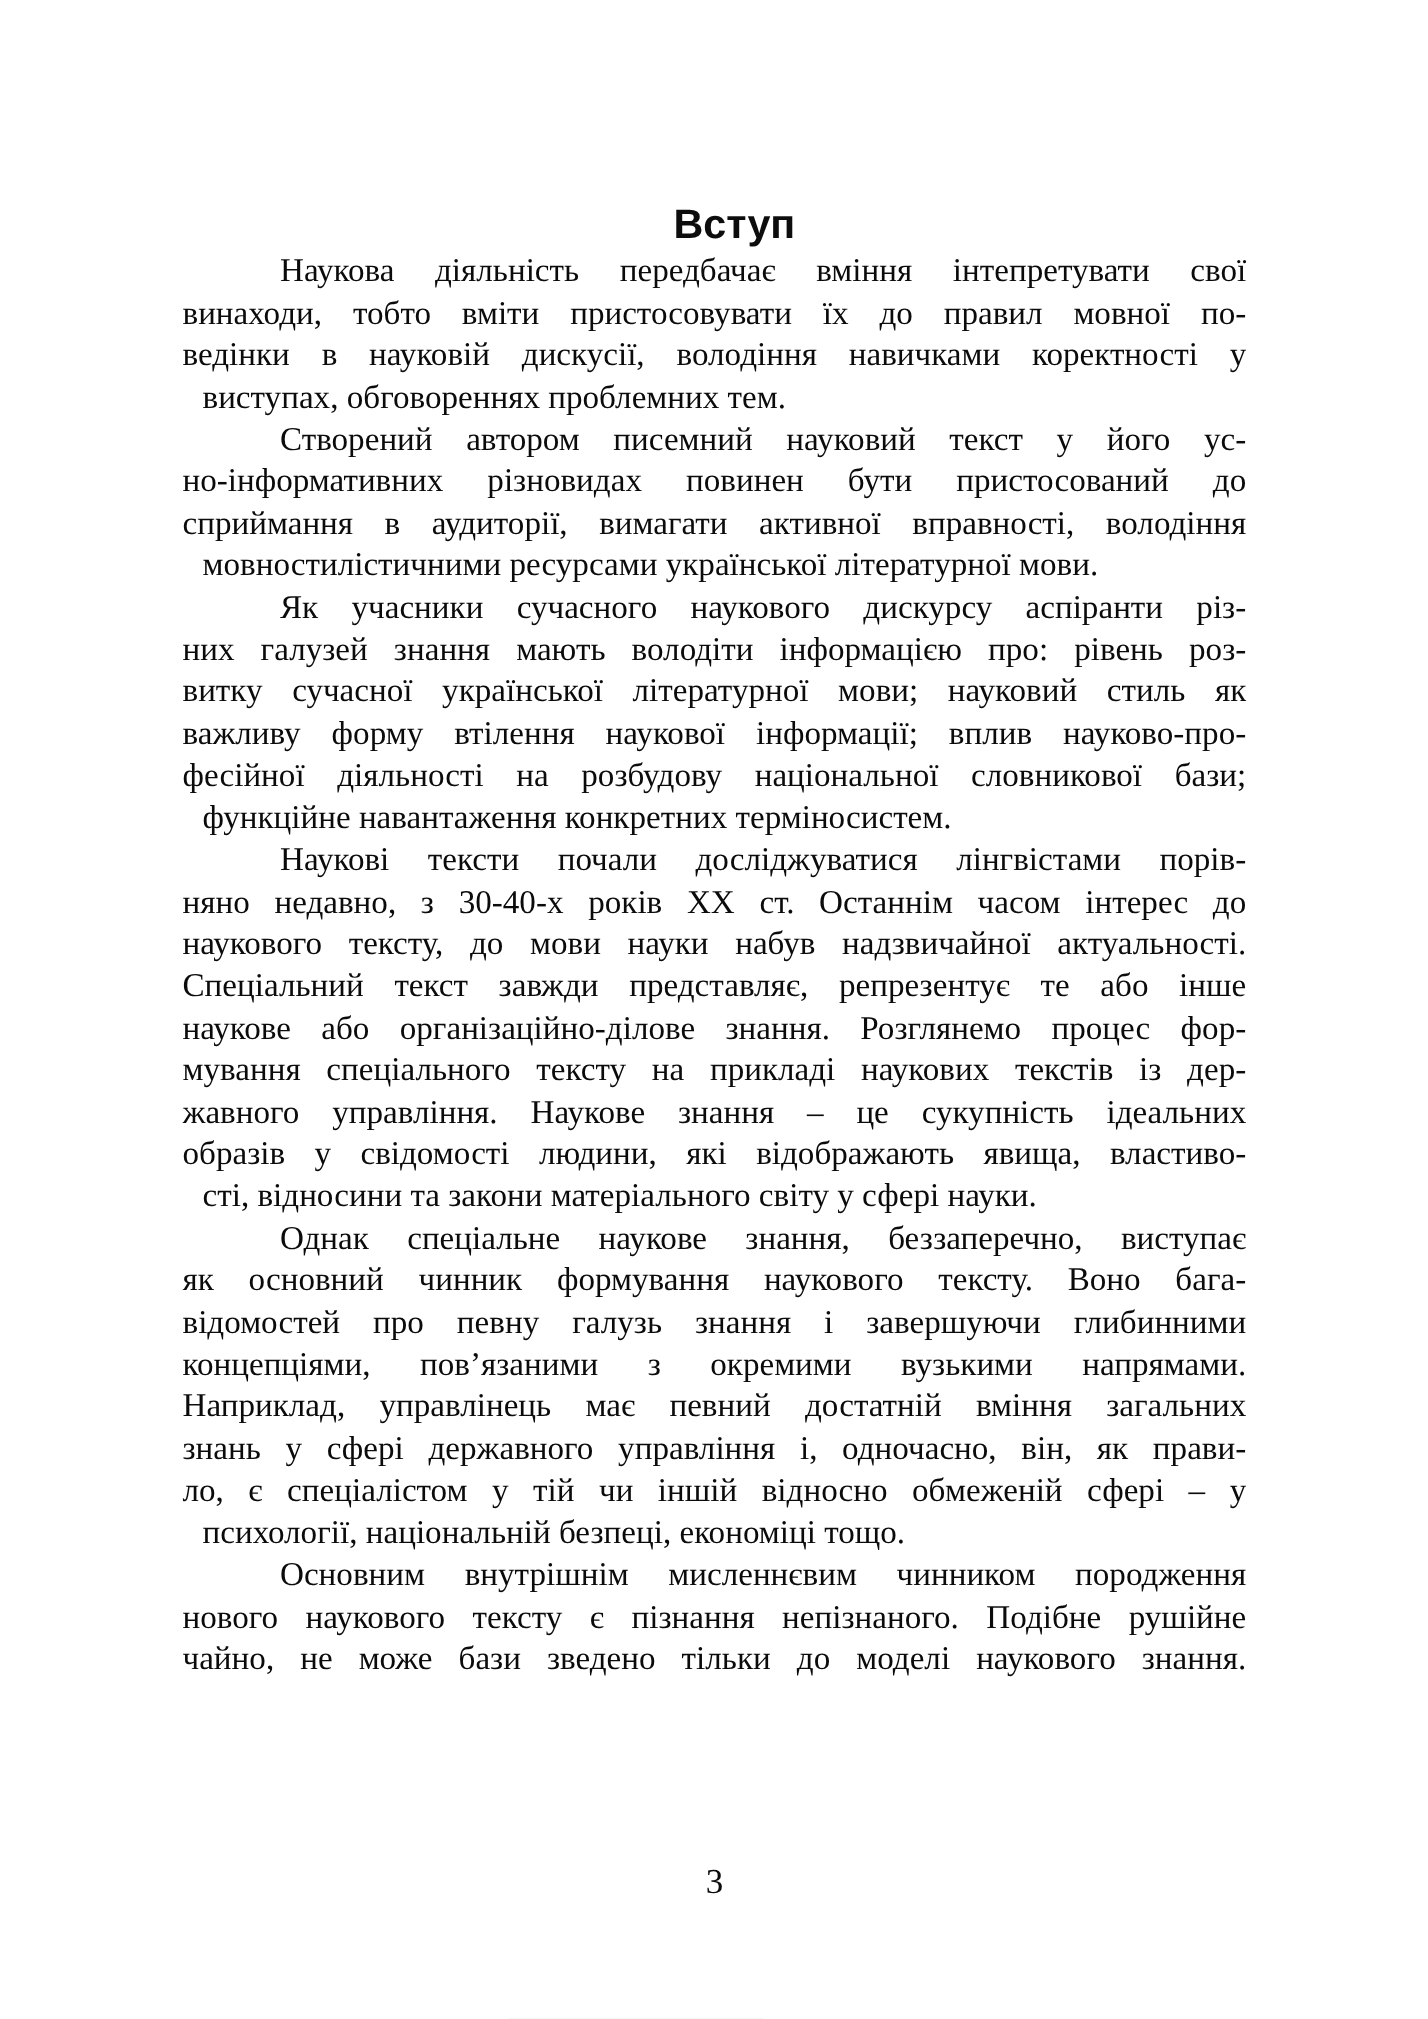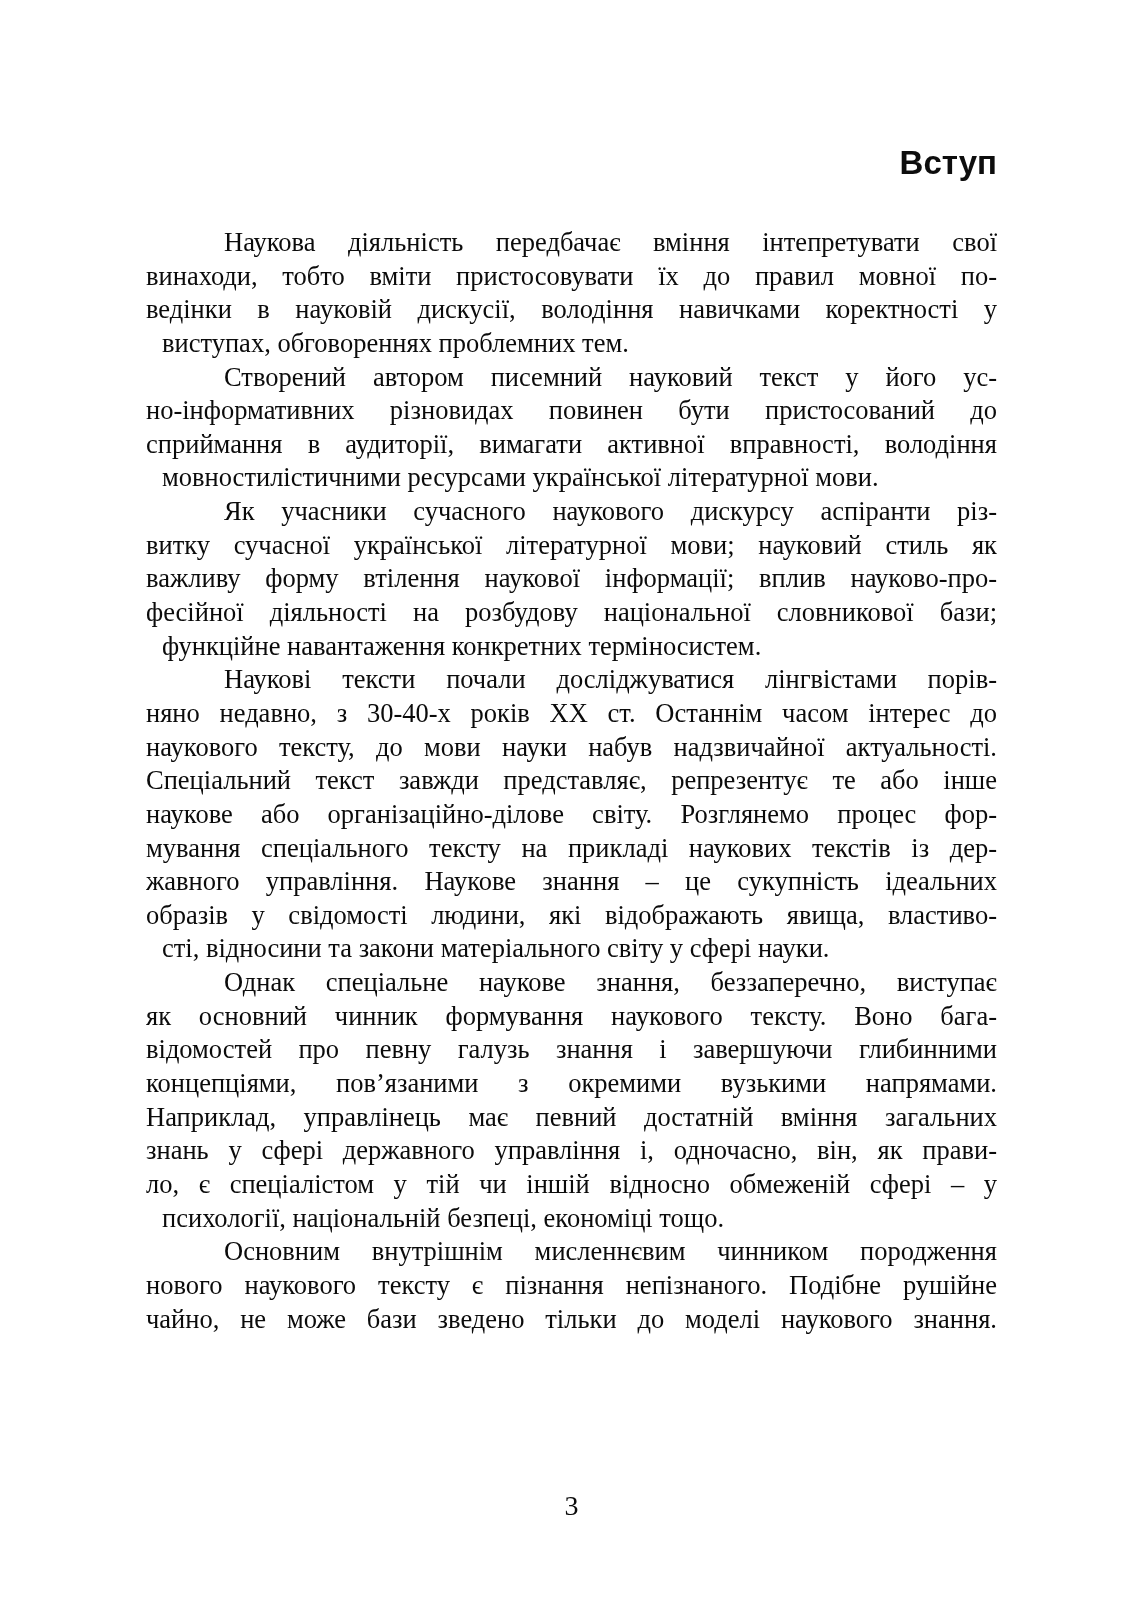--- a/index.html
+++ b/index.html
@@ -14,31 +14,31 @@
     background: #ffffff;
     color: #0a0a0a;
     overflow: hidden;
     font-family: "Liberation Serif", serif;
   }
   .title {
     position: absolute;
     top: 143px;
     left: 146px;
     width: 851px;
-    margin: 0;
-    text-align: right;
+    margin: 16px;
+    text-align: center;
     font-family: "Liberation Sans", sans-serif;
     font-weight: bold;
     font-size: 33px;
     line-height: 40px;
     color: #0d0d0d;
   }
   .body-text {
     position: absolute;
-    top: 226px;
+    top: 200px;
     left: 146px;
     width: 851px;
     font-size: 26.5px;
     line-height: 33.65px;
     color: #0b0b0b;
     font-family: Liberation Serif, serif;
   }
   .para {
     margin: 0;
   }
@@ -80,31 +80,32 @@
         <div class="line lastleft">виступах, обговореннях проблемних тем.</div>
       </div>
       <div class="para">
         <div class="line first">Створений автором писемний науковий текст у його ус-</div>
         <div class="line">но-інформативних різновидах повинен бути пристосований до</div>
         <div class="line">сприймання в аудиторії, вимагати активної вправності, володіння</div>
         <div class="line lastleft">мовностилістичними ресурсами української літературної мови.</div>
       </div>
       <div class="para">
         <div class="line first">Як учасники сучасного наукового дискурсу аспіранти різ-</div>
+        <div class="line">них галузей знання мають володіти інформацією про: рівень роз-</div>
         <div class="line">витку сучасної української літературної мови; науковий стиль як</div>
         <div class="line">важливу форму втілення наукової інформації; вплив науково-про-</div>
         <div class="line">фесійної діяльності на розбудову національної словникової бази;</div>
         <div class="line lastleft">функційне навантаження конкретних терміносистем.</div>
       </div>
       <div class="para">
         <div class="line first">Наукові тексти почали досліджуватися лінгвістами порів-</div>
         <div class="line">няно недавно, з 30-40-х років ХХ ст. Останнім часом інтерес до</div>
         <div class="line">наукового тексту, до мови науки набув надзвичайної актуальності.</div>
         <div class="line">Спеціальний текст завжди представляє, репрезентує те або інше</div>
-        <div class="line">наукове або організаційно-ділове світу. Розглянемо процес фор-</div>
+        <div class="line">наукове або організаційно-ділове знання. Розглянемо процес фор-</div>
         <div class="line">мування спеціального тексту на прикладі наукових текстів із дер-</div>
         <div class="line">жавного управління. Наукове знання – це сукупність ідеальних</div>
         <div class="line">образів у свідомості людини, які відображають явища, властиво-</div>
         <div class="line lastleft">сті, відносини та закони матеріального світу у сфері науки.</div>
       </div>
       <div class="para">
         <div class="line first">Однак спеціальне наукове знання, беззаперечно, виступає</div>
         <div class="line">як основний чинник формування наукового тексту. Воно бага-</div>
         <div class="line">відомостей про певну галузь знання і завершуючи глибинними</div>
         <div class="line">концепціями, пов’язаними з окремими вузькими напрямами.</div>

